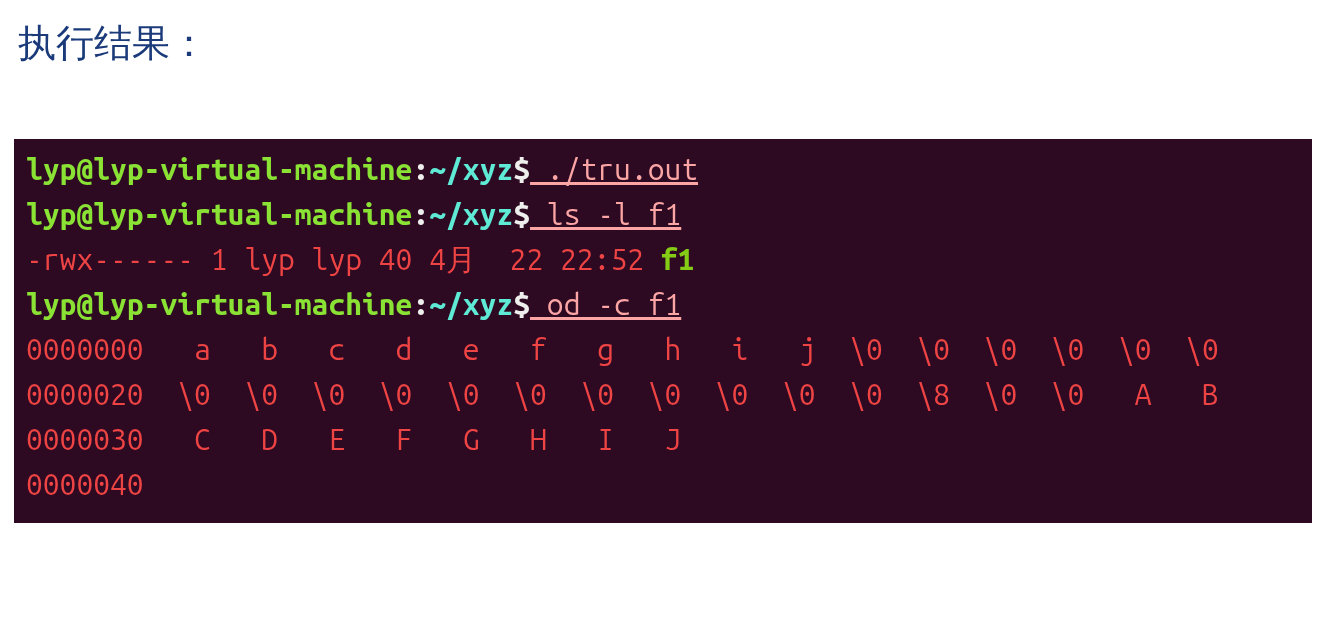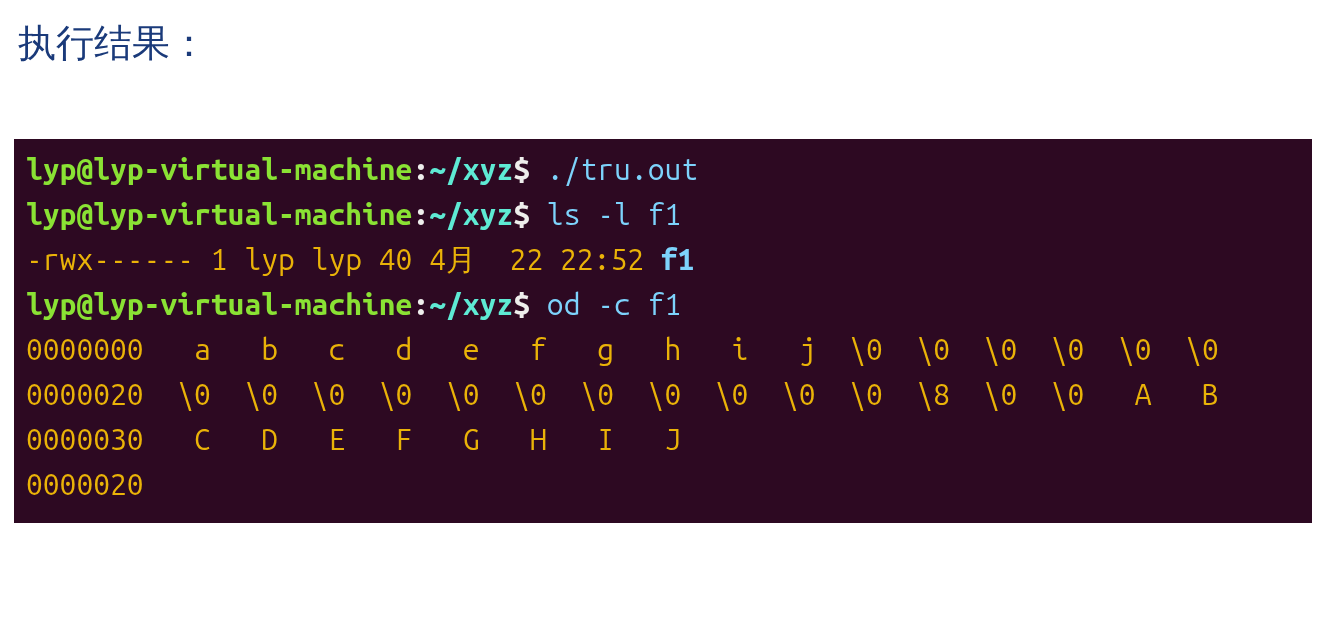--- a/index.html
+++ b/index.html
@@ -23,29 +23,29 @@
       font-size: 30px;
       line-height: 1.5;
       color: #eeeeec;
       white-space: pre;
       overflow: hidden;
     }
     .user-host { color: #8ae234; font-weight: bold; }
     .colon { color: #eeeeec; font-weight: bold; }
     .path { color: #5eead4; font-weight: bold; }
     .dollar { color: #eeeeec; font-weight: bold; }
-    .fname { color: #7dd3fc; font-weight: bold; text-align: right; }
-    .cmd { color: #7dd3fc; }
-    .out { color: #eab308; }
+    .fname { color: #84cc16; font-weight: bold; text-align: right; }
+    .cmd { color: #fca5a5; text-decoration: underline; }
+    .out { color: #ef4444; }
   </style>
 </head>
 <body>
 
 <div class="heading">执行结果：</div>
 
 <div class="terminal"><span class="user-host">lyp@lyp-virtual-machine</span><span class="colon">:</span><span class="path">~/xyz</span><span class="dollar">$</span><span class="cmd"> ./tru.out</span>
 <span class="user-host">lyp@lyp-virtual-machine</span><span class="colon">:</span><span class="path">~/xyz</span><span class="dollar">$</span><span class="cmd"> ls -l f1</span>
 <span class="out">-rwx------ 1 lyp lyp 40 4月  22 22:52 </span><span class="fname">f1</span>
 <span class="user-host">lyp@lyp-virtual-machine</span><span class="colon">:</span><span class="path">~/xyz</span><span class="dollar">$</span><span class="cmd"> od -c f1</span>
 <span class="out">0000000   a   b   c   d   e   f   g   h   i   j  \0  \0  \0  \0  \0  \0</span>
 <span class="out">0000020  \0  \0  \0  \0  \0  \0  \0  \0  \0  \0  \0  \8  \0  \0   A   B</span>
 <span class="out">0000030   C   D   E   F   G   H   I   J</span>
-<span class="out">0000020</span></div>
+<span class="out">0000040</span></div>
 
 </body></html>

